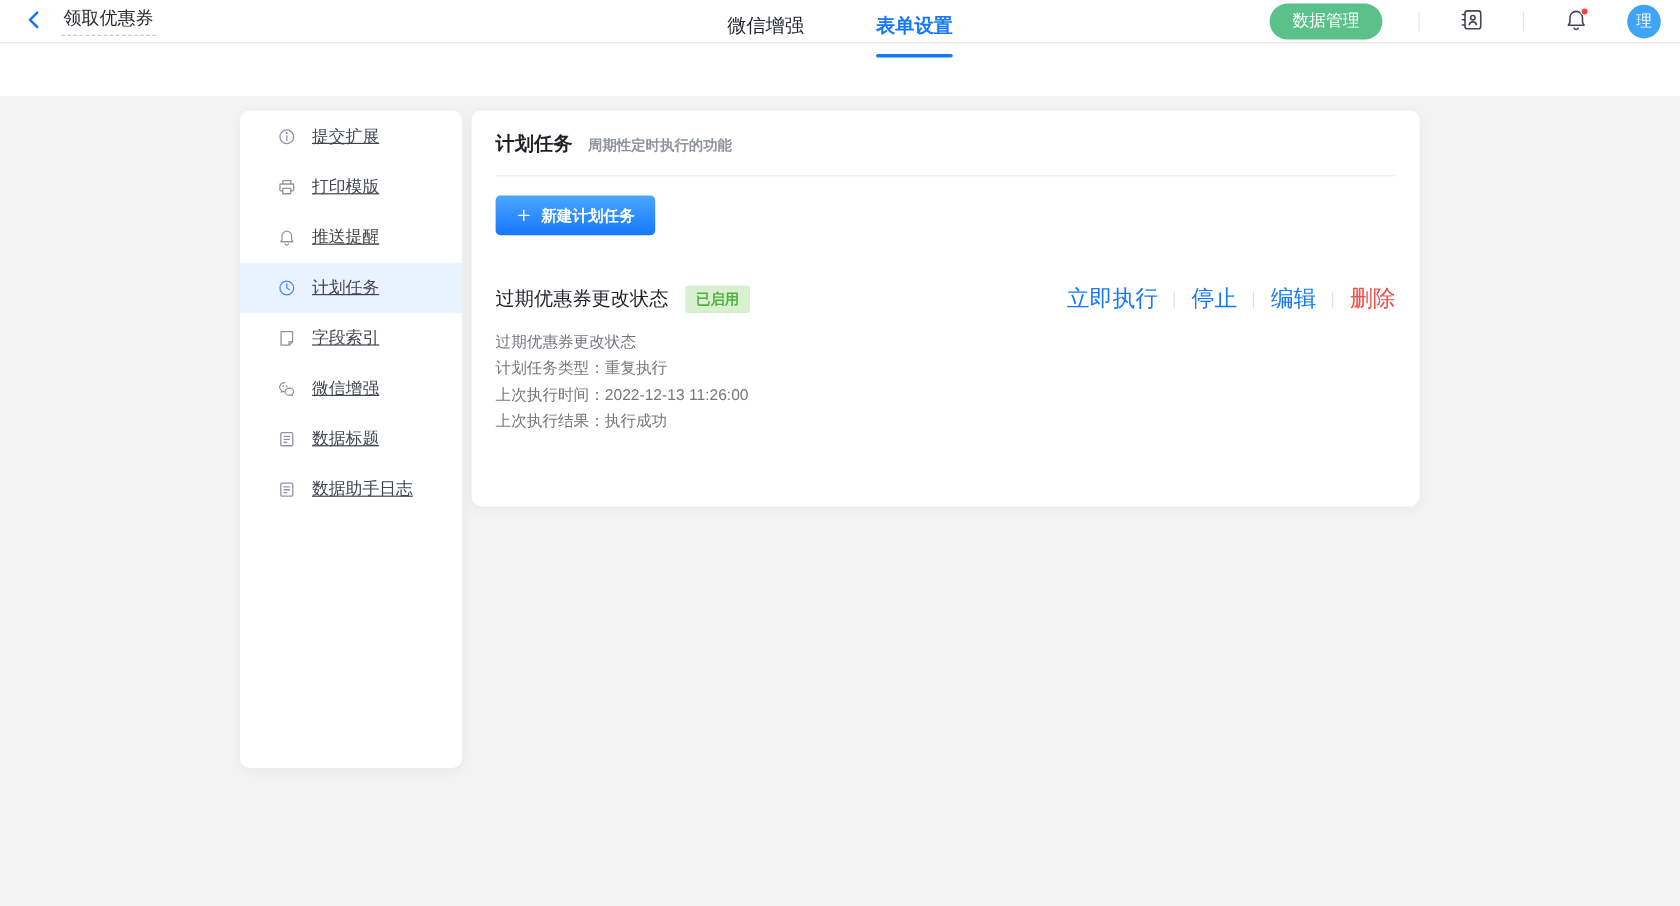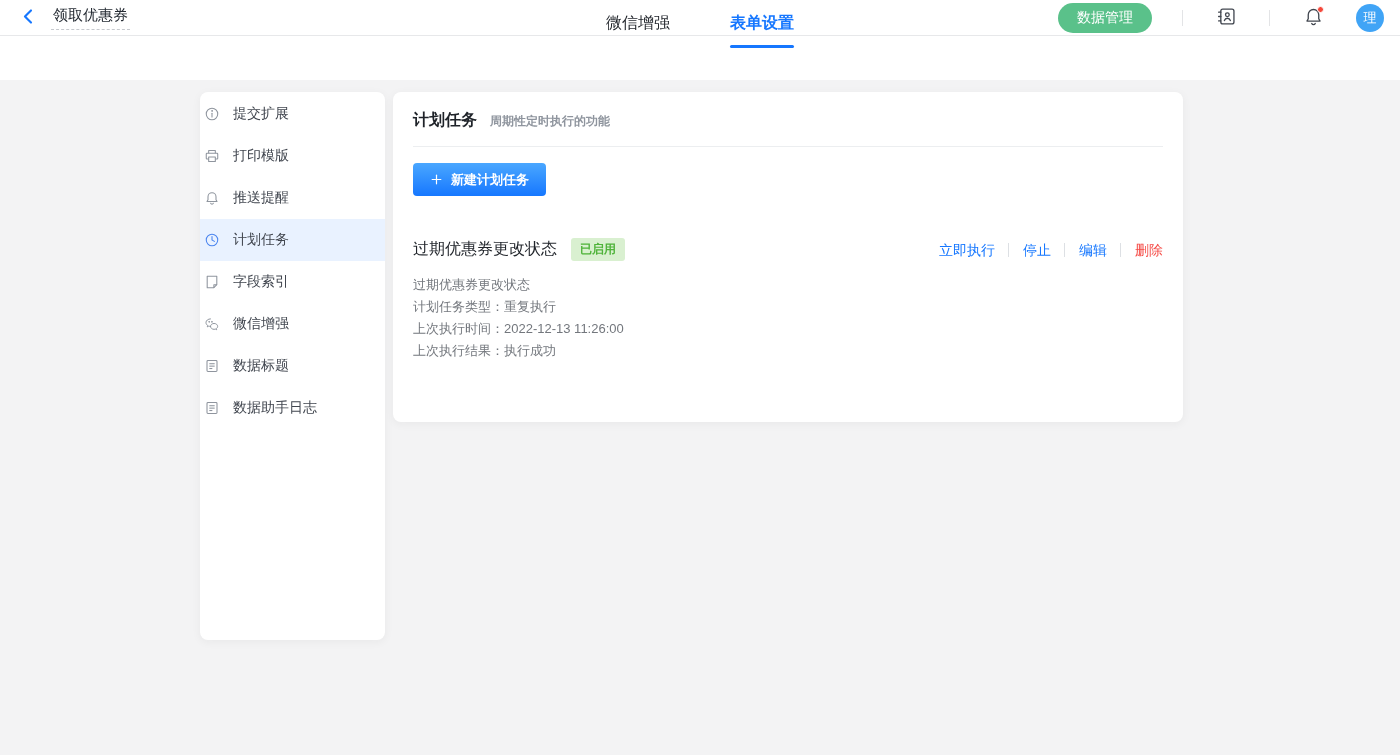--- a/index.html
+++ b/index.html
@@ -82,21 +82,21 @@
   
   .content{position:relative;height:662px;}
   .sidebar-card{
     position:absolute;left:200px;top:12px;width:185px;height:548px;
     background:#fff;border-radius:8px;
     box-shadow:0 2px 10px rgba(31,35,41,.05);
     padding-top:1px;
   }
   .side-item{
     height:42px;display:flex;align-items:center;gap:13px;
-    padding-left:4px;cursor:pointer;font-size:14px;color:#41464f;
+    padding-left:31px;cursor:pointer;font-size:14px;color:#41464f;text-decoration:underline;
   }
   .side-item.active{background:#e9f2ff;}
   .side-icon{width:16px;height:16px;color:#8f959e;display:flex;}
   .side-icon svg{width:16px;height:16px;}
   .side-item.active .side-icon{color:#4c86f0;}
   .main-card{
     position:absolute;left:393px;top:12px;width:790px;height:330px;
     background:#fff;border-radius:8px;
     box-shadow:0 2px 10px rgba(31,35,41,.05);
     padding:18px 20px 20px;
@@ -118,21 +118,21 @@
   .task-head{display:flex;align-items:center;justify-content:space-between;}
   .task-title-wrap{display:flex;align-items:center;}
   .task-name{font-size:16px;color:#1f2329;}
   .badge{
     margin-left:14px;padding:3px 9px;border-radius:3px;
     background:var(--badge-bg);color:var(--badge-text);
     font-size:12px;font-weight:700;
   }
   .task-actions{display:flex;align-items:center;}
   .action{
-    font-size:14px;color:var(--primary);cursor:pointer;line-height:14px;
+    font-size:19px;color:var(--primary);cursor:pointer;line-height:14px;
   }
   .action + .action{margin-left:13px;padding-left:14px;border-left:1px solid #dde0e4;}
   .action.danger{color:var(--danger);}
   .task-details{margin-top:13px;}
   .detail-line{font-size:13px;color:#73777d;line-height:22px;}
 </style>
 </head>
 <body>
 
 <div class="app">

